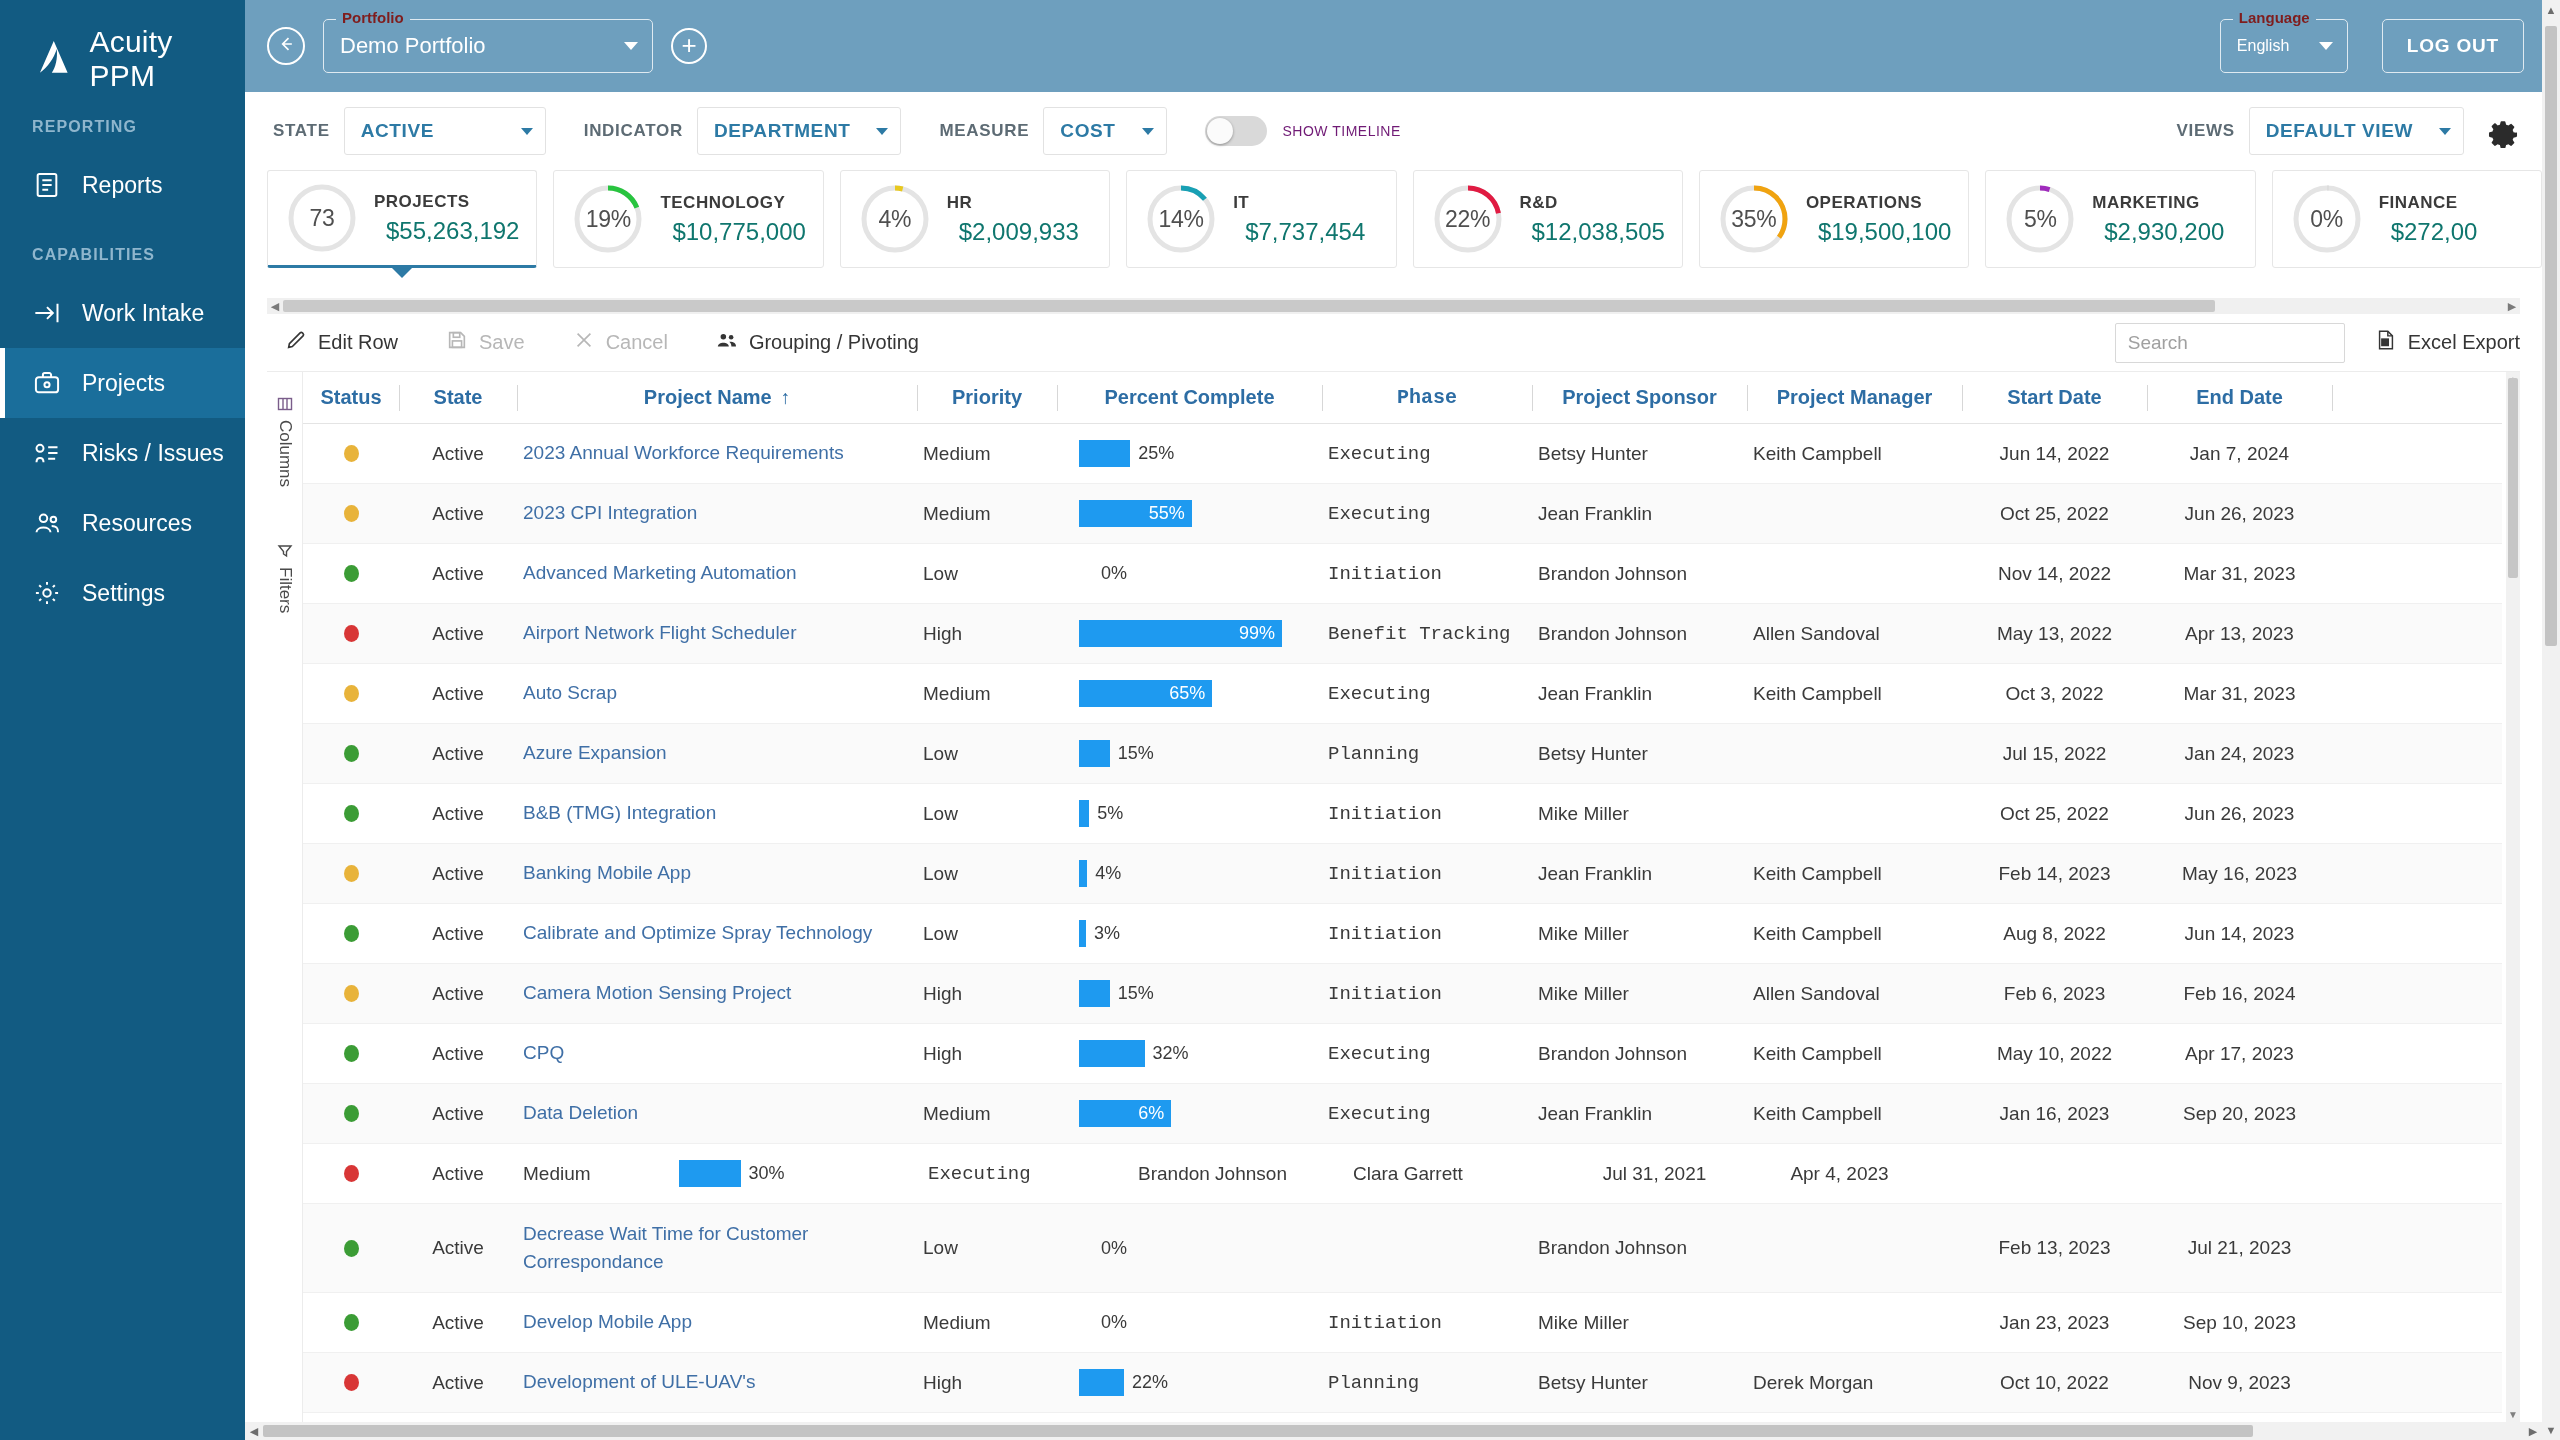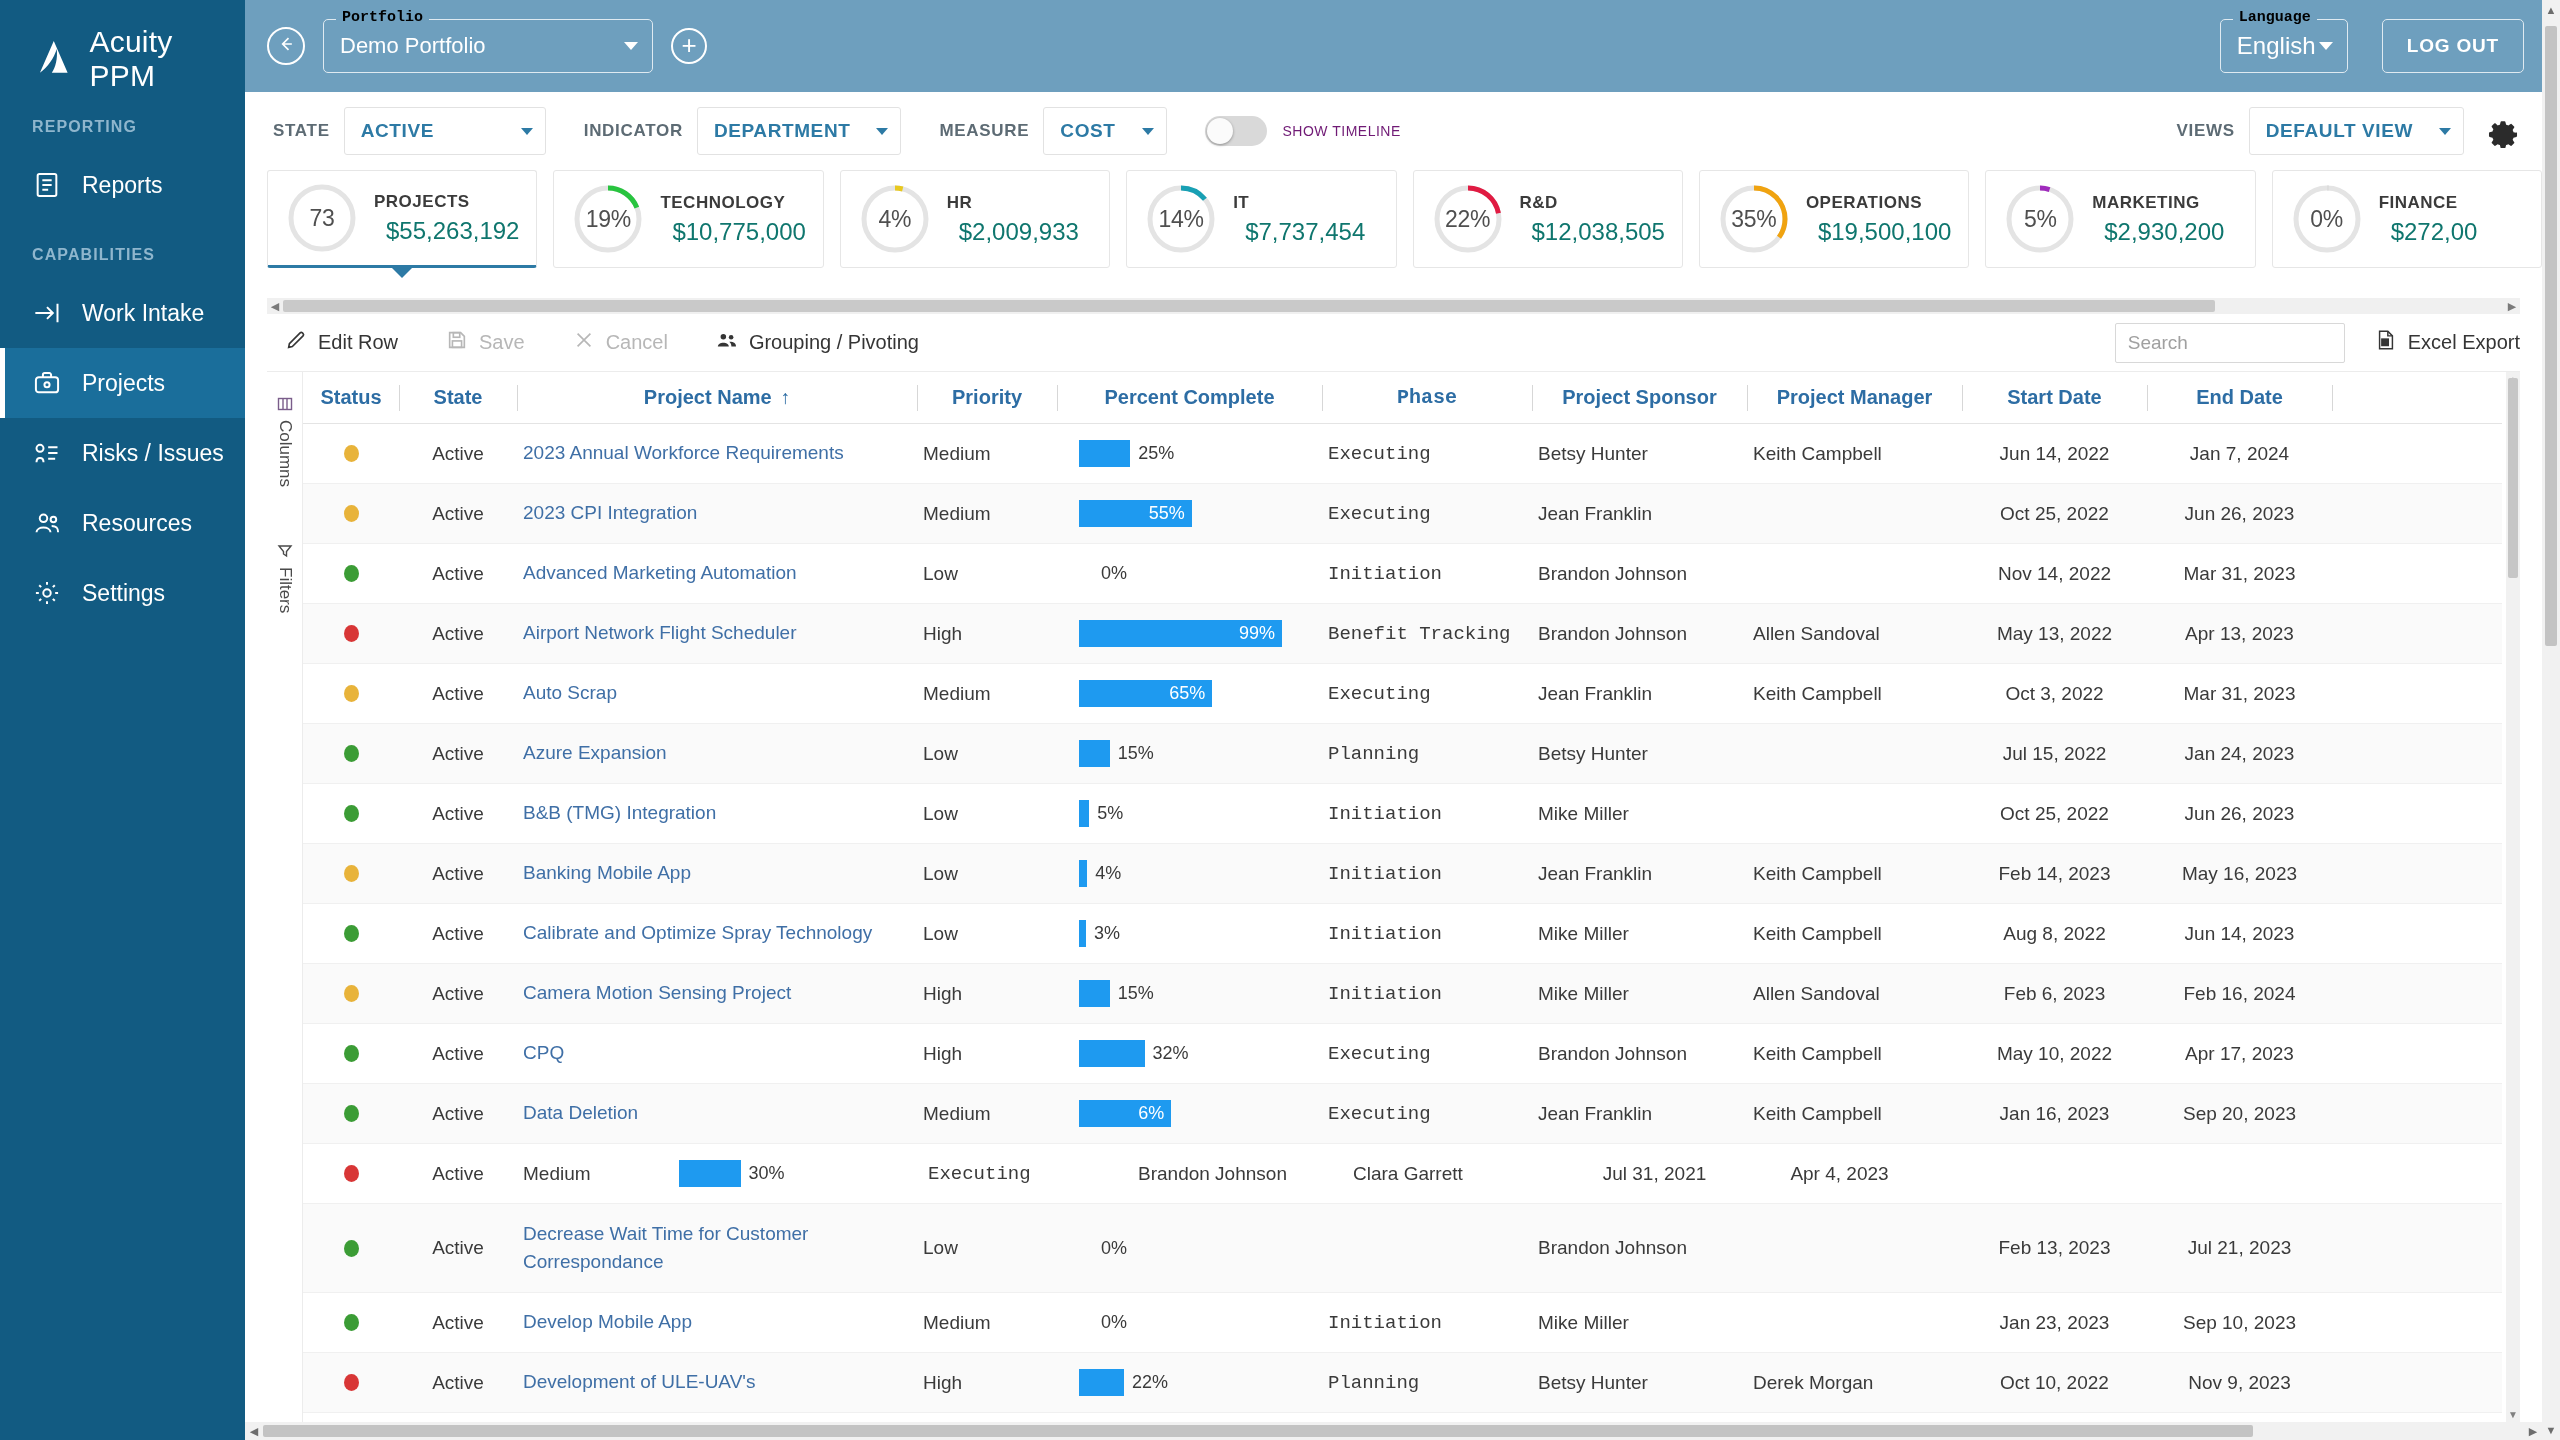--- a/index.html
+++ b/index.html
@@ -44,26 +44,26 @@
     width: 38px; height: 38px; border: 2px solid #fff; border-radius: 50%;
     display: flex; align-items: center; justify-content: center; cursor: pointer; flex: 0 0 38px;
   }
   .back-circle svg { width: 20px; height: 20px; stroke: #fff; stroke-width: 2; fill: none; }
   .fieldset-box {
     position: relative; border: 1.5px solid #dfeaf1; border-radius: 5px;
     height: 54px; display: flex; align-items: center; padding: 0 14px 0 16px; cursor: pointer;
   }
   .fieldset-legend {
     position: absolute; top: -11px; left: 12px; background: #6e9fbe;
-    padding: 0 6px; font-size: 15px; color: #000000; font-weight: 600; font-family: Liberation Mono, monospace;
+    padding: 0 6px; font-size: 15px; color: #7f1d1d; font-weight: 600;
   }
   .portfolio-box { width: 330px; justify-content: space-between; }
   .portfolio-value { font-size: 22px; color: #fff; }
   .lang-box { width: 128px; justify-content: space-between; margin-left: auto; }
-  .lang-value { font-size: 24px; color: #fff; }
+  .lang-value { font-size: 16px; color: #fff; }
   .caret-white { width: 0; height: 0; border-left: 7px solid transparent; border-right: 7px solid transparent; border-top: 8px solid #fff; }
   .plus-circle {
     width: 36px; height: 36px; border: 2px solid #fff; border-radius: 50%;
     display: flex; align-items: center; justify-content: center; color: #fff; font-size: 26px;
     line-height: 1; cursor: pointer; flex: 0 0 36px; padding-bottom: 3px;
   }
   .logout-btn {
     border: 1.5px solid #dfeaf1; border-radius: 5px; height: 54px; padding: 0 24px;
     display: flex; align-items: center; color: #fff; font-size: 19px; font-weight: 600;
     letter-spacing: .8px; cursor: pointer; margin-left: 16px;

